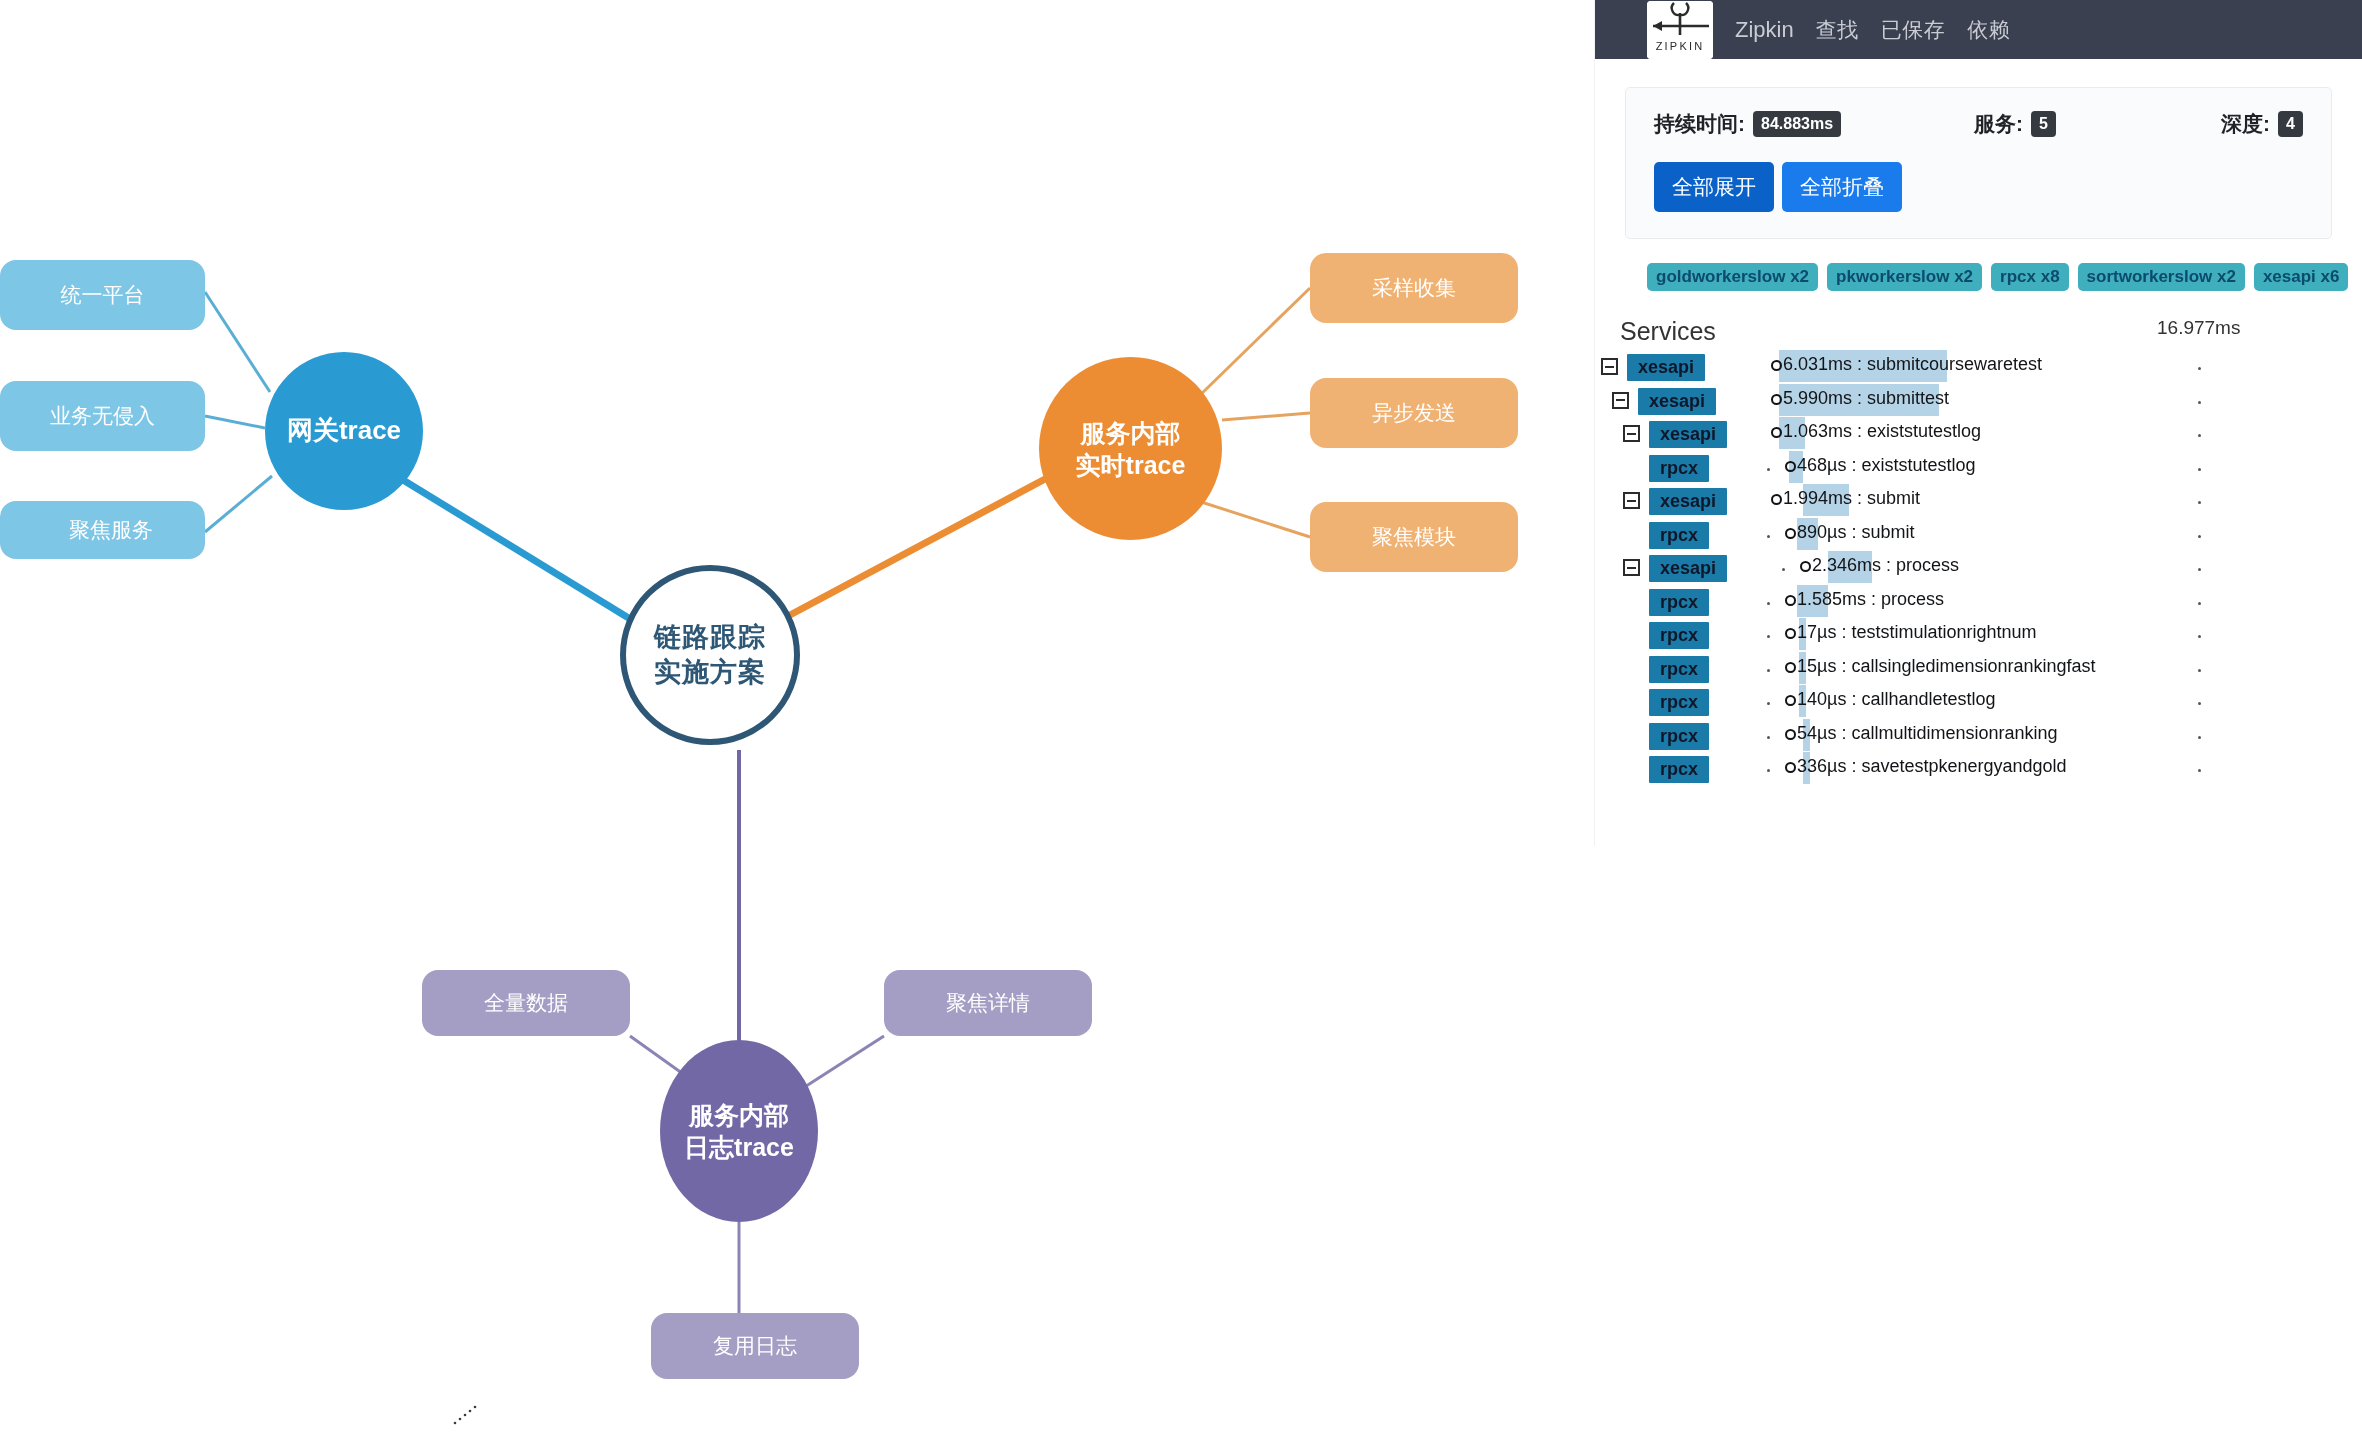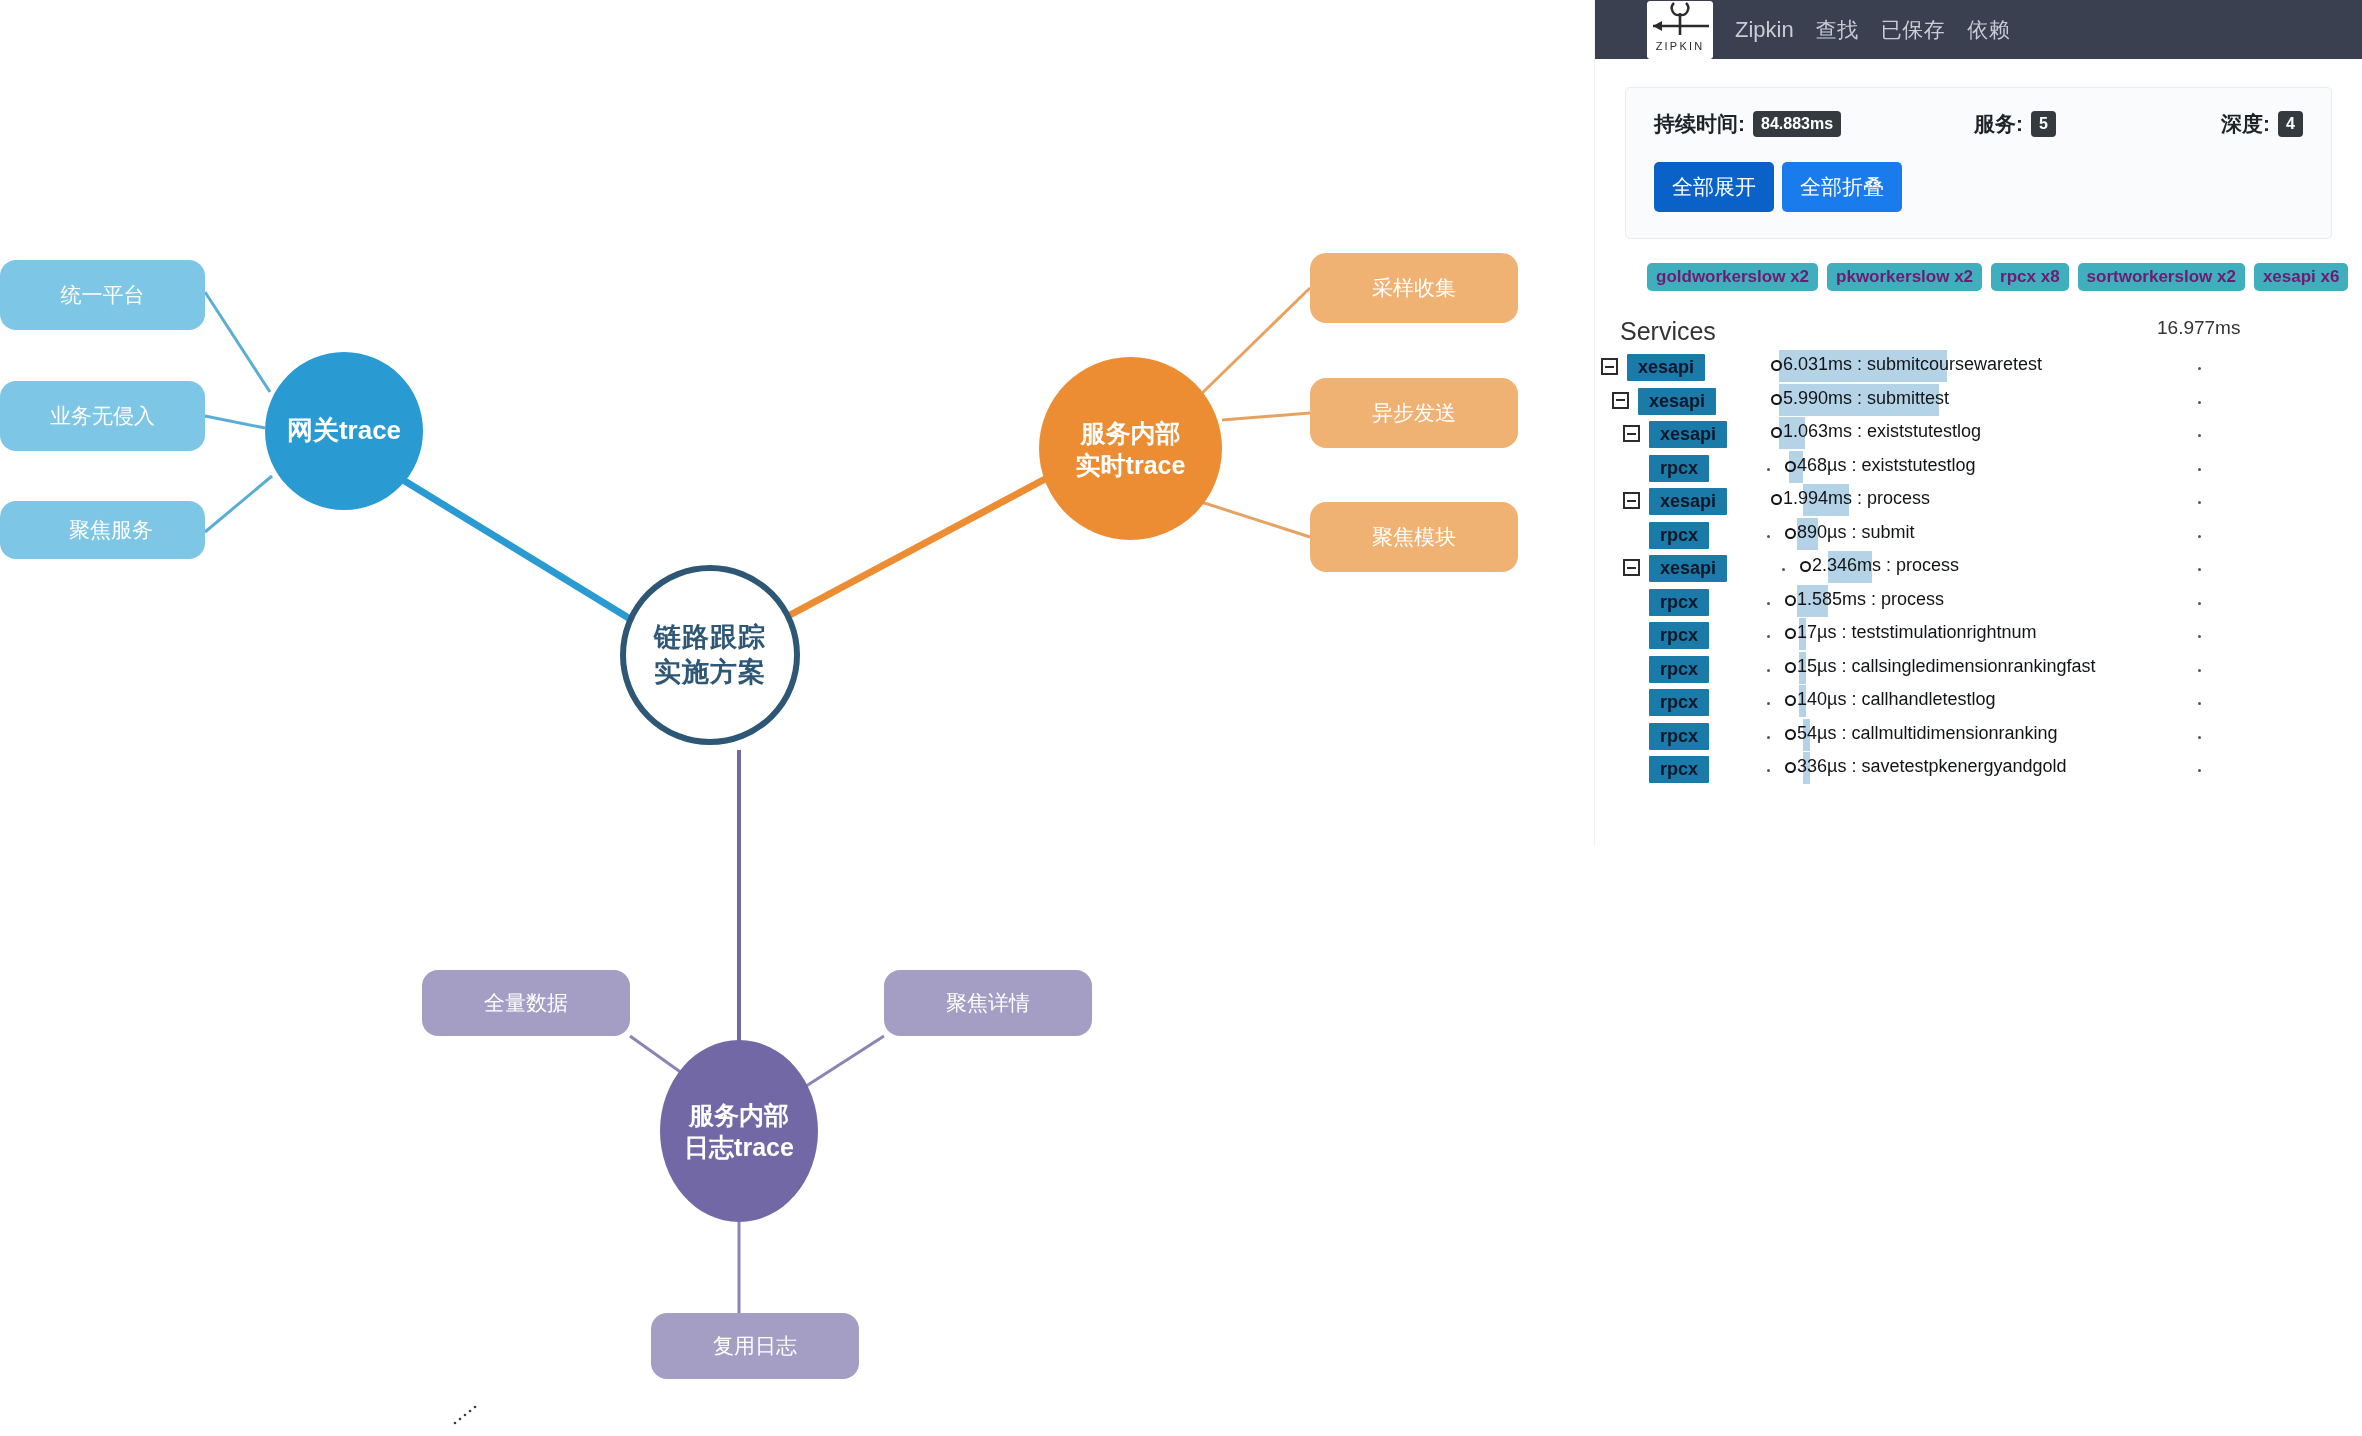--- a/index.html
+++ b/index.html
@@ -126,21 +126,21 @@
     font-family: "Liberation Sans", sans-serif;
   }
   #btn-expand { background: #0a62c9; }
   #btn-collapse { background: #1a7bed; }
 
   #service-tags {
     display: flex; gap: 9px; padding: 24px 30px 0 52px;
     flex-wrap: nowrap;
   }
   .svc-tag {
-    background: #3fafbd; color: #701a75; font-size: 17px; font-weight: 700;
+    background: #3fafbd; color: #0c4a6e; font-size: 17px; font-weight: 700;
     border-radius: 5px; padding: 4px 9px; white-space: nowrap;
     cursor: pointer;
   }
 
   
   #trace-area { position: relative; margin-top: 26px; height: 600px; }
   #col-services-hdr {
     position: absolute; left: 25px; top: 0; font-size: 25px; color: #333;
   }
   #col-time-hdr {
@@ -349,21 +349,21 @@
             <div class="svc-badge" style="left: 54px;">rpcx</div>
             <div class="lead-dot" style="left: 172px;"></div>
             <div class="dur-bar" style="left: 194px; width: 14px;"></div>
             <div class="span-label" style="left: 190px;"><span class="ring"></span><span>468µs : existstutestlog</span></div>
             <div class="trail-dot"></div>
           </div>
           <div class="span-row" style="top: 166px;">
             <div class="toggle-box" style="left: 28px;"></div>
             <div class="svc-badge" style="left: 54px;">xesapi</div>
             <div class="dur-bar" style="left: 208px; width: 46px;"></div>
-            <div class="span-label" style="left: 176px;"><span class="ring"></span><span>1.994ms : process</span></div>
+            <div class="span-label" style="left: 176px;"><span class="ring"></span><span>1.994ms : submit</span></div>
             <div class="trail-dot"></div>
           </div>
           <div class="span-row" style="top: 199.5px;">
             <div class="svc-badge" style="left: 54px;">rpcx</div>
             <div class="lead-dot" style="left: 172px;"></div>
             <div class="dur-bar" style="left: 202px; width: 21px;"></div>
             <div class="span-label" style="left: 190px;"><span class="ring"></span><span>890µs : submit</span></div>
             <div class="trail-dot"></div>
           </div>
           <div class="span-row" style="top: 233px;">

